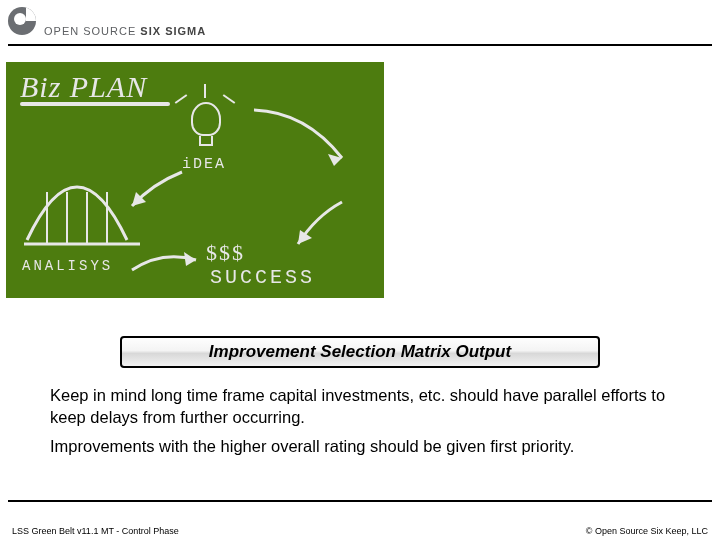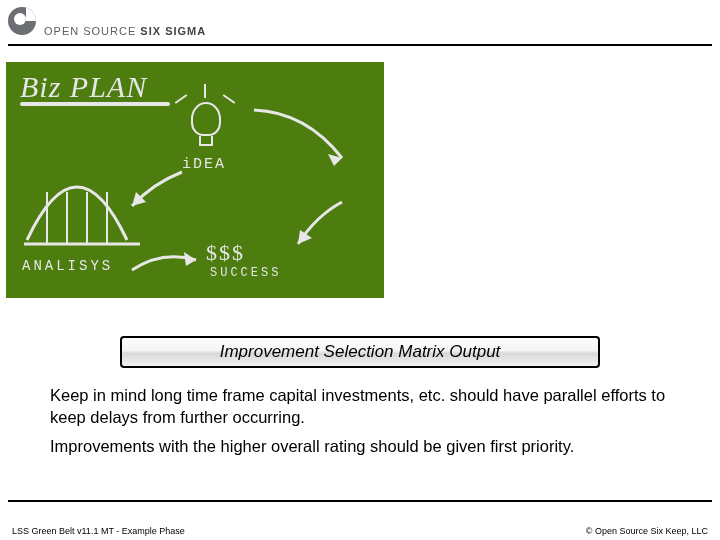--- a/index.html
+++ b/index.html
@@ -36,32 +36,32 @@
   .chalk .bulb .r1 { left: -4px; top: 6px; transform: rotate(-35deg); }
   .chalk .bulb .r2 { left: 20px; top: -2px; transform: rotate(90deg); }
   .chalk .bulb .r3 { left: 44px; top: 6px; transform: rotate(35deg); }
   .chalk .idea { position: absolute; left: 176px; top: 94px; font-size: 15px; letter-spacing: 2px; font-family: "Courier New", monospace; }
 
   .chalk .work { position: absolute; right: 16px; top: 108px; font-size: 22px; font-style: italic; }
   .chalk .bell { position: absolute; left: 16px; top: 120px; width: 120px; height: 70px; }
   .chalk .bell svg { width: 100%; height: 100%; }
   .chalk .ana { position: absolute; left: 16px; top: 196px; font-size: 14px; letter-spacing: 3px; font-family: "Courier New", monospace; }
   .chalk .money { position: absolute; left: 200px; top: 178px; font-size: 22px; letter-spacing: 2px; }
-  .chalk .succ { position: absolute; left: 204px; top: 204px; font-size: 12px; letter-spacing: 3px; font-family: "Courier New", monospace; }
+  .chalk .succ { position: absolute; left: 204px; top: 204px; font-size: 20px; letter-spacing: 3px; font-family: "Courier New", monospace; }
 
   .chalk .arrow { position: absolute; }
   .chalk .arrow svg { display: block; }
 
   
   .output-bar {
     position: absolute; left: 120px; top: 336px; width: 480px; height: 32px;
     border: 2px solid #000; border-radius: 4px;
     background: linear-gradient(#fefefe 0%, #f4f4f4 45%, #d8d8d8 55%, #f2f2f2 100%);
     display: flex; align-items: center; justify-content: center;
-    font-size: 17px; font-weight: 400; font-style: italic;
+    font-size: 17px; font-weight: 700; font-style: italic;
   }
 
   
   .body-text { position: absolute; left: 50px; right: 22px; top: 384px; font-size: 16.5px; line-height: 1.35; color: #000; }
   .body-text p { margin-bottom: 6px; }
 
   
   .foot-rule { position: absolute; left: 8px; right: 8px; bottom: 38px; height: 2px; background: #000; }
   .footer { position: absolute; left: 12px; right: 12px; bottom: 14px; font-size: 9px; color: #000; }
   .footer .l { position: absolute; left: 0; }
@@ -141,18 +141,18 @@
     <span>Improvement Selection Matrix Output</span>
   </div>
 
   <div class="body-text">
     <p>Keep in mind long time frame capital investments, etc. should have parallel efforts to keep delays from further occurring.</p>
     <p>Improvements with the higher overall rating should be given first priority.</p>
   </div>
 
   <div class="foot-rule"></div>
   <div class="footer">
-    <span class="l">LSS Green Belt v11.1 MT - Example Phase</span>
+    <span class="l">LSS Green Belt v11.1 MT - Control Phase</span>
     <span class="c">14</span>
     <span class="r">©  Open Source Six Keep, LLC</span>
   </div>
 
 </div>
 
 </body></html>

